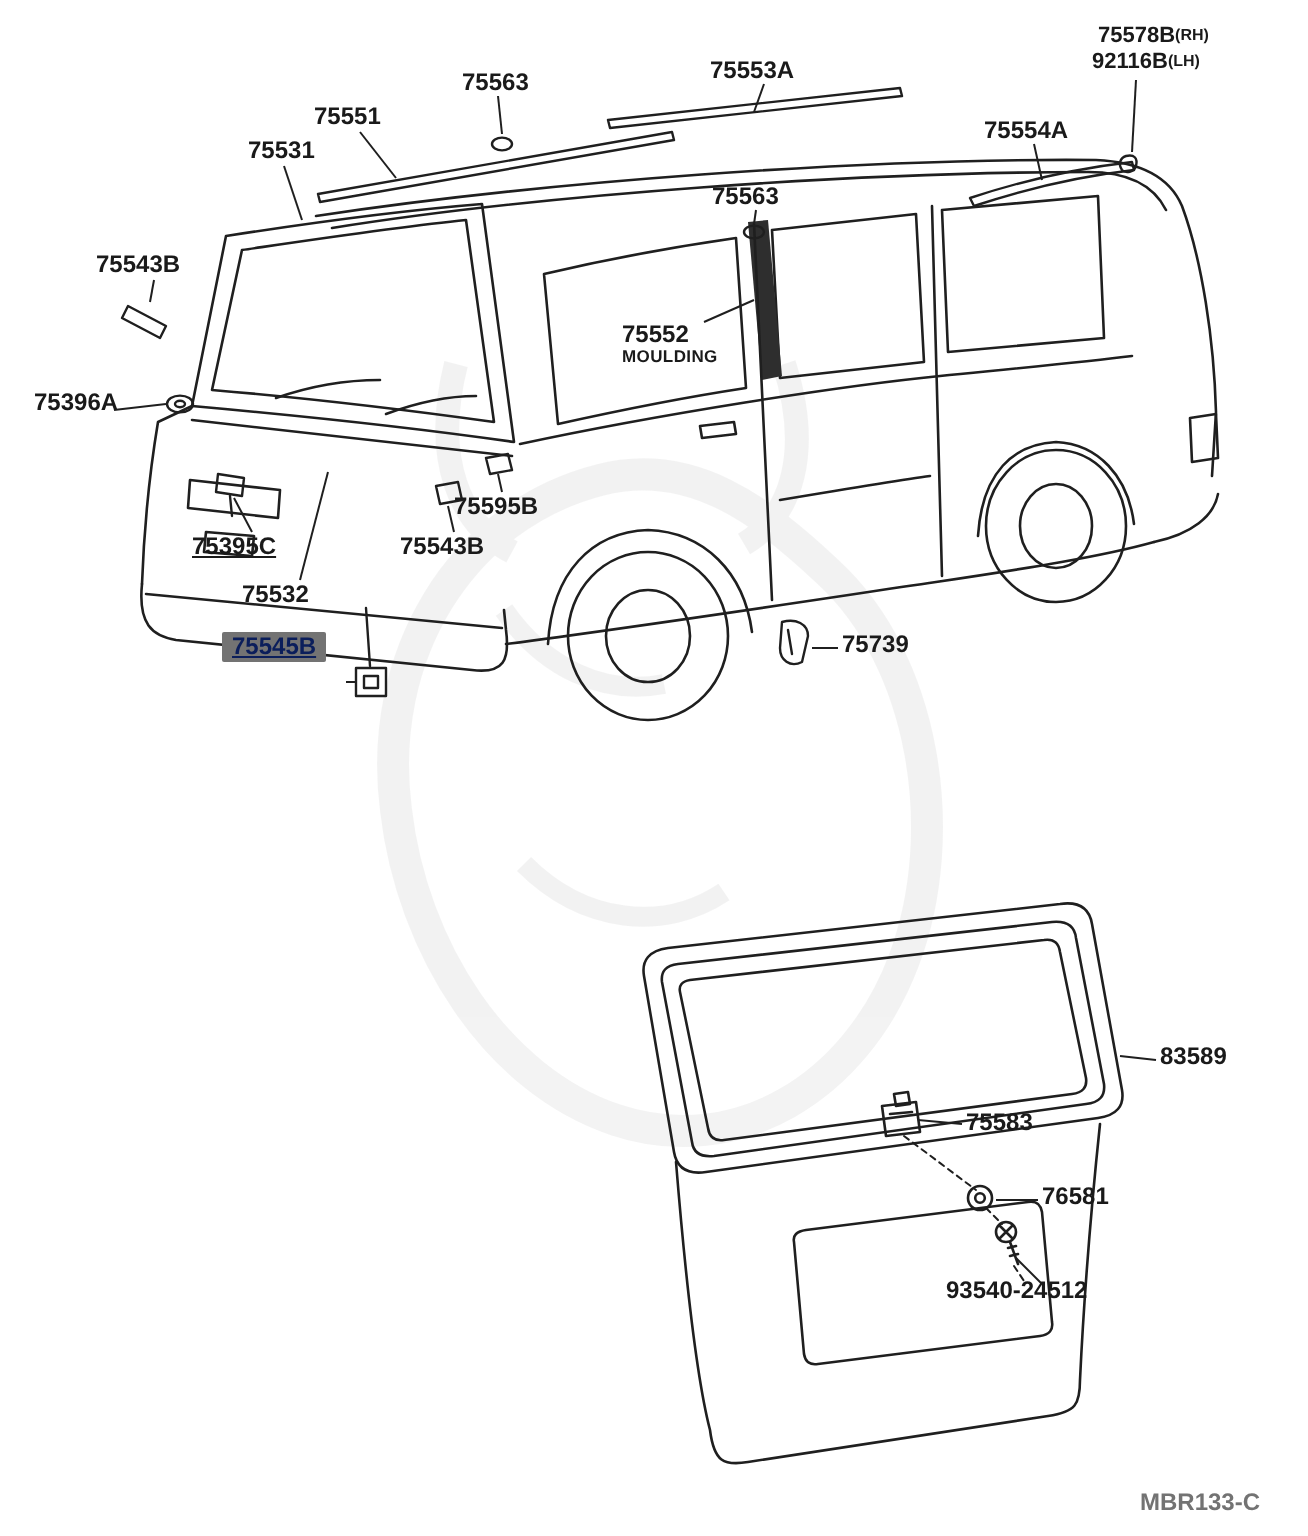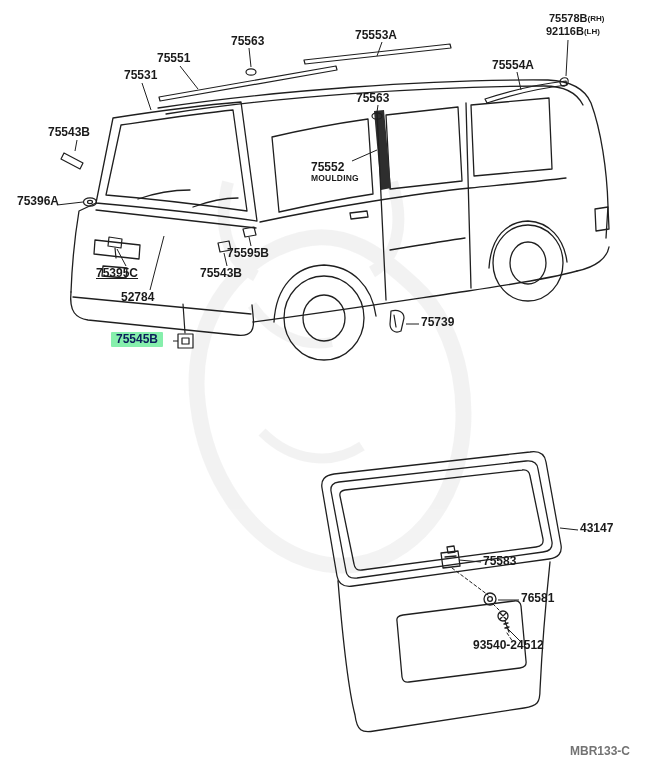--- a/index.html
+++ b/index.html
@@ -160,24 +160,24 @@
   <div class="label" style="left:17px;top:195px;">75396A</div>
 
   <div class="label" style="left:311px;top:161px;">
     <span>75552</span>
     <span class="sub">MOULDING</span>
   </div>
 
   <div class="label" style="left:227px;top:247px;">75595B</div>
   <div class="label" style="left:96px;top:267px;text-decoration:underline;">75395C</div>
   <div class="label" style="left:200px;top:267px;">75543B</div>
-  <div class="label" style="left:121px;top:291px;">52784</div>
+  <div class="label" style="left:121px;top:291px;">75532</div>
 
-  <div class="label hl" style="left: 111px; top: 332px; background: #86efac; color: rgb(11, 30, 91);">75545B</div>
+  <div class="label hl" style="left: 111px; top: 316px; background: #737373; color: rgb(11, 30, 91); text-decoration: underline;">75545B</div>
 
   <div class="label" style="left:421px;top:316px;">75739</div>
-  <div class="label" style="left:580px;top:522px;">43147</div>
+  <div class="label" style="left:580px;top:522px;">83589</div>
   <div class="label" style="left:483px;top:555px;">75583</div>
   <div class="label" style="left:521px;top:592px;">76581</div>
   <div class="label" style="left:473px;top:639px;">93540-24512</div>
 
   <div class="code">MBR133-C</div>
 </div>
 
 </body></html>

